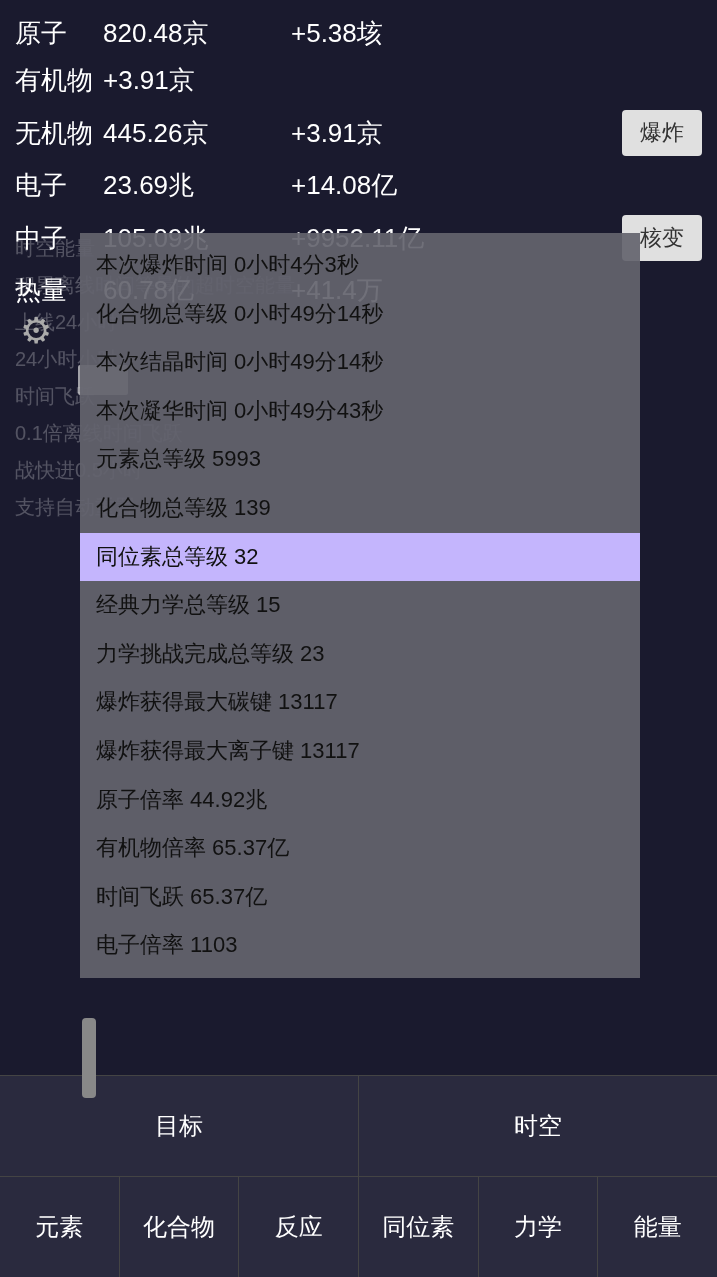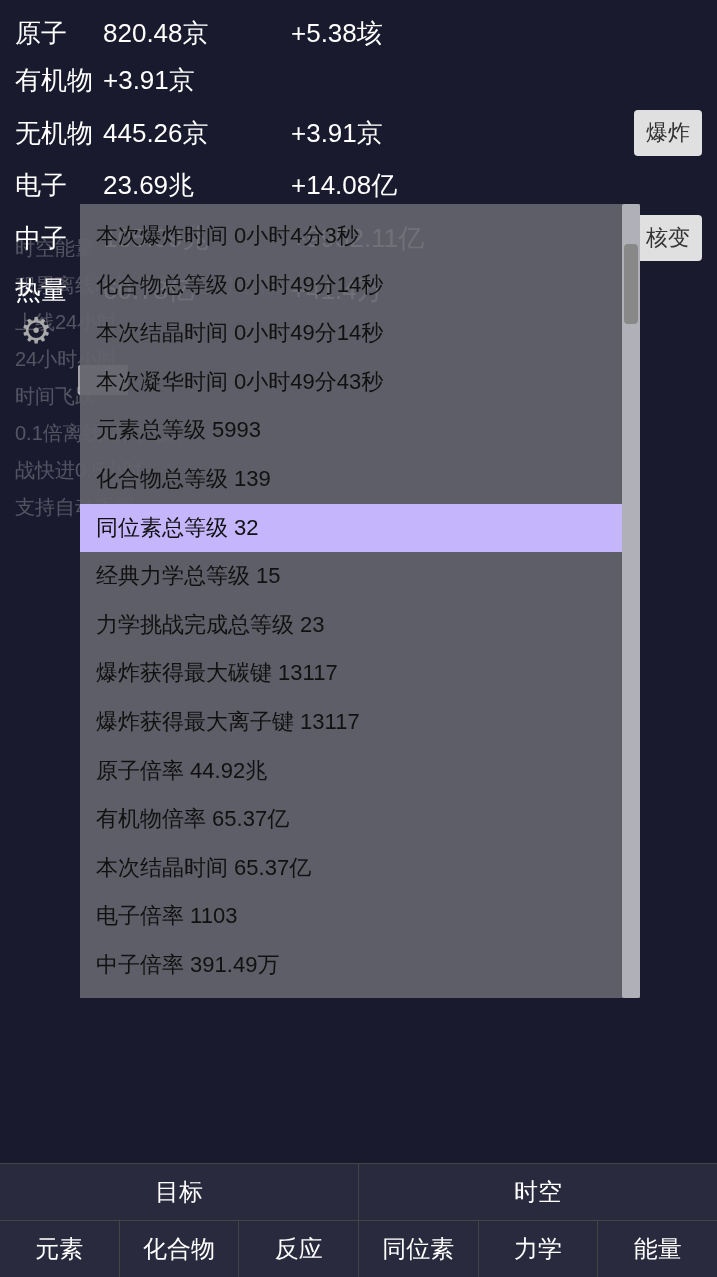--- a/index.html
+++ b/index.html
@@ -34,37 +34,38 @@
       color: #ffffff;
     }
     .stat-delta {
       flex: 1;
       color: #ffffff;
     }
     .stat-button {
       background: #e0e0e0;
       color: #333;
       border: none;
-      padding: 8px 12px;
+      padding: 8px 18px;
       font-size: 22px;
       font-family: 'SimHei', 'Microsoft YaHei', sans-serif;
       cursor: pointer;
       border-radius: 4px;
     }
 
     
     .overlay-panel {
       position: absolute;
-      top: 204px;
+      top: 233px;
       left: 80px;
       width: 560px;
       background: rgba(100, 100, 110, 0.92);
       border-radius: 0;
       z-index: 10;
       display: flex;
+      flex-direction: column;
     }
     .overlay-content {
       flex: 1;
       padding: 8px 0;
       overflow: hidden;
     }
     .overlay-item {
       padding: 10px 16px;
       font-size: 22px;
       color: #111;
@@ -135,21 +136,21 @@
       width: 717px;
       background: #222233;
     }
     .nav-row {
       display: flex;
       border-top: 1px solid #444;
     }
     .nav-btn {
       flex: 1;
       text-align: center;
-      padding: 12px 0;
+      padding: 34px 0;
       font-size: 24px;
       color: #ffffff;
       background: #2a2a3e;
       border: none;
       border-right: 1px solid #444;
       cursor: pointer;
       font-family: 'SimHei', 'Microsoft YaHei', sans-serif;
     }
     .nav-btn:last-child { border-right: none; }
   </style>
@@ -213,23 +214,22 @@
       <div class="overlay-item">本次凝华时间 0小时49分43秒</div>
       <div class="overlay-item">元素总等级 5993</div>
       <div class="overlay-item">化合物总等级 139</div>
       <div class="overlay-item highlighted">同位素总等级 32</div>
       <div class="overlay-item">经典力学总等级 15</div>
       <div class="overlay-item">力学挑战完成总等级 23</div>
       <div class="overlay-item">爆炸获得最大碳键 13117</div>
       <div class="overlay-item">爆炸获得最大离子键 13117</div>
       <div class="overlay-item">原子倍率 44.92兆</div>
       <div class="overlay-item">有机物倍率 65.37亿</div>
-      <div class="overlay-item">本次结晶时间 65.37亿</div>
+      <div class="overlay-item">时间飞跃 65.37亿</div>
       <div class="overlay-item">电子倍率 1103</div>
-      <div class="overlay-item">中子倍率 391.49万</div>
     </div>
   <div class="scrollbar-track">
     <div class="scrollbar-thumb"></div>
   </div>
 </div>
 
 <div class="bottom-nav">
 <div class="nav-row">
       <button class="nav-btn">目标</button>
       <button class="nav-btn">时空</button>

